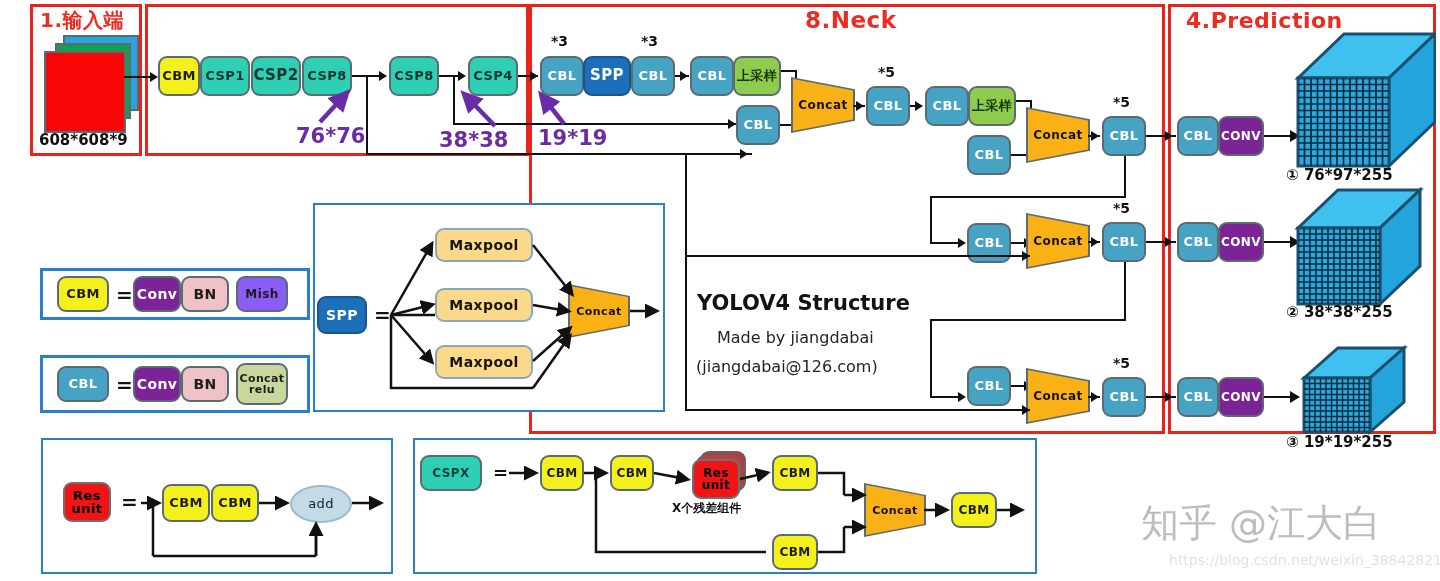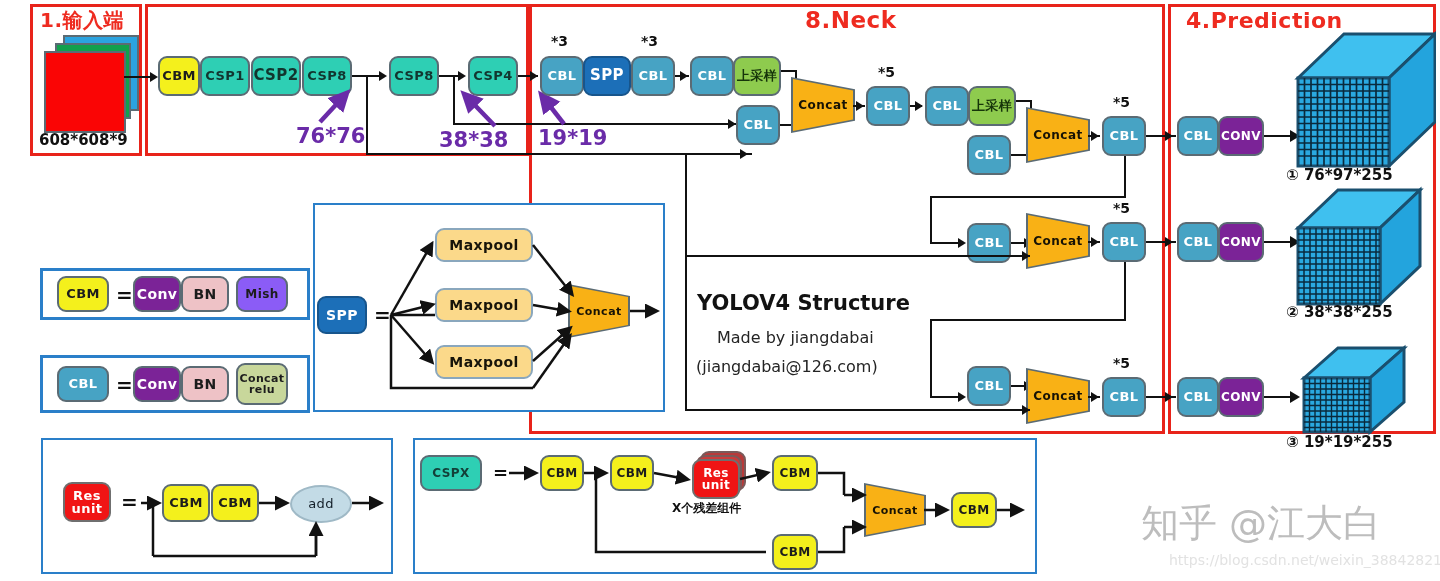--- a/index.html
+++ b/index.html
@@ -24,21 +24,21 @@
   .cbm   {background:#f4f01c;color:#1d1d1d;}
   .csp   {background:#2ecfb4;color:#12352f;}
   .cbl   {background:#47a3c4;color:#ffffff;}
   .spp   {background:#1c6fb8;color:#ffffff;border-color:#17558c;}
   .ups   {background:#8ecb4e;color:#16350a;}
   .conv  {background:#7b2397;color:#ffffff;}
   .bn    {background:#eec2c6;color:#1d1d1d;}
   .mish  {background:#8b5cf6;color:#1d1d1d;}
   .lrelu {background:#c8d79b;color:#1d1d1d;}
   .maxp  {background:#fbd98a;color:#17140a;border-color:#8aa7bd;}
-  .resu  {background:#f01414;color:#ffffff;border-color:#6f6f6f;}
+  .resu  {background:#f01414;color:#000000;border-color:#6f6f6f;}
   .cspx  {background:#2ecfb4;color:#134039;}
   .addell{background:#c3dbe6;color:#14202a;border-radius:50%;
           border:2px solid #9fb9c6;font-weight:normal;}
 
   
   .concat{position:absolute;display:flex;align-items:center;justify-content:center;
           background:#f9b115;color:#171205;font-weight:bold;
           clip-path:polygon(0% 0%,100% 22%,100% 78%,0% 100%);
           border:0;letter-spacing:.5px;}
   .concat .cwrap{position:relative;z-index:2;}

